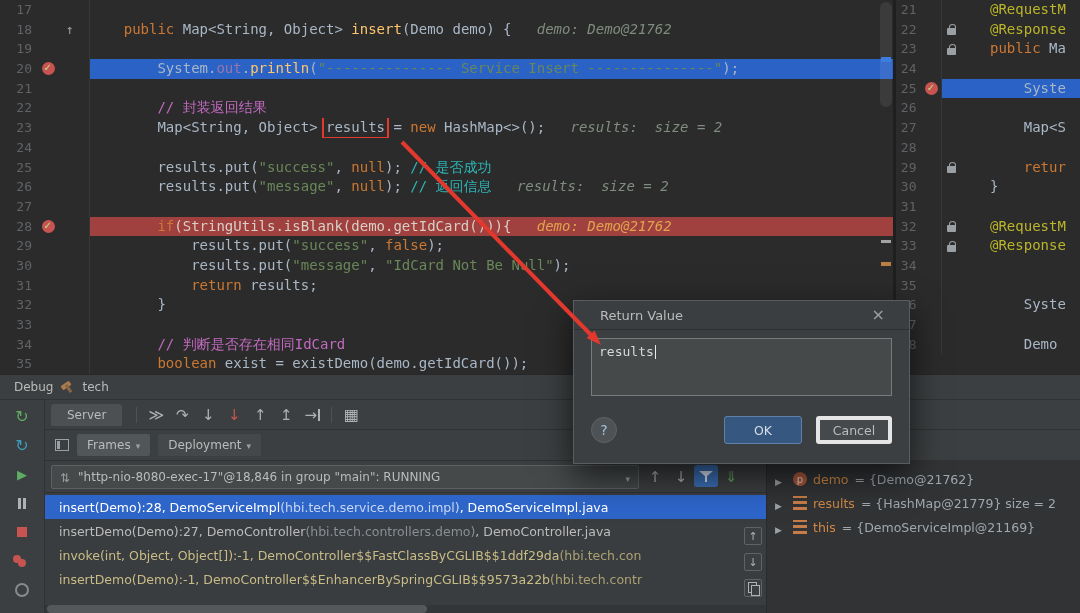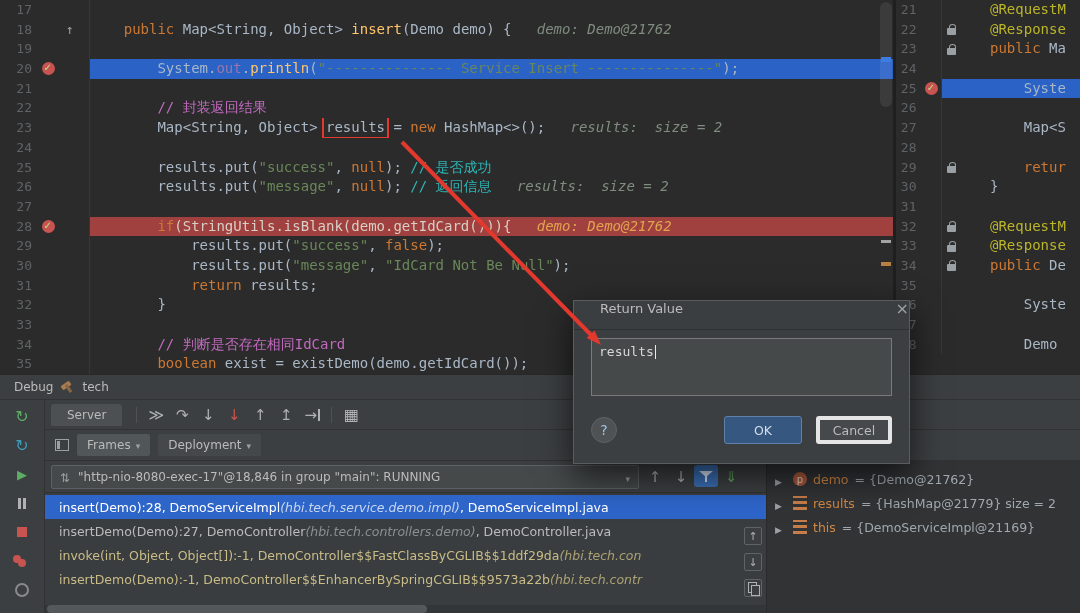--- a/index.html
+++ b/index.html
@@ -90,21 +90,21 @@
 .cicon::before{content:"⇅";color:#9AA0A3;font-size:12px}
 .cbotext{flex:1;color:#BBBBBB;font-size:12px;white-space:nowrap;overflow:hidden}
 .i-filter{background:#3B6FB5;border-radius:3px;width:24px;height:22px;position:relative}
 .i-filter::before{content:"";position:absolute;left:5px;top:6px;border-left:7px solid transparent;border-right:7px solid transparent;border-top:6px solid #D9E6F7}
 .i-filter::after{content:"";position:absolute;left:11px;top:11px;width:2px;height:6px;background:#D9E6F7}
 .i-prev-frame::before{content:"↑"}
 .i-next-frame::before{content:"↓"}
 .i-export::before{content:"⇓";color:#62A662}
 .frameslist{flex:1;position:relative;background:#3A3D3F;overflow:hidden;font-size:12.5px;padding-top:2px}
 .frow{height:24px;display:flex;align-items:center;padding-left:14px;white-space:nowrap;color:#BBBBBB;overflow:hidden}
-.fpkg{font-style:italic;color:#8A8F93}
+.fpkg{color:#8A8F93}
 .frow.sel{background:#2E65C9;color:#FFFFFF}
 .frow.sel .fpkg{color:#C8D6F2}
 .frow.lib{color:#C9BC87}
 .frow.lib .fpkg{color:#ACA173}
 .floaties{position:absolute;right:4px;top:34px;display:flex;flex-direction:column;gap:8px;z-index:5}
 .fbtn{width:18px;height:18px;border:1px solid #5E6366;background:#3C3F41;color:#AFB1B3;font-size:11px;display:flex;align-items:center;justify-content:center;border-radius:2px;cursor:pointer}
 .i-scroll-up::before{content:"↑"}
 .i-scroll-down::before{content:"↓"}
 .i-copy{position:relative}
 .i-copy::before{content:"";position:absolute;left:3px;top:2px;width:7px;height:9px;border:1px solid #AFB1B3}
@@ -116,21 +116,21 @@
 .varr{width:12px;flex:none}
 .varr::before{content:"▶";color:#9AA0A3;font-size:9px}
 .vicon{width:14px;height:14px;flex:none}
 .i-param{background:#A8583C;border-radius:50%;color:#EAD3C5;font-size:10px;display:flex;align-items:center;justify-content:center}
 .i-varval{background:linear-gradient(#C77D48 2px,transparent 2px,transparent 5px,#C77D48 5px,#C77D48 8px,transparent 8px,transparent 11px,#C77D48 11px,#C77D48 14px,transparent 14px)}
 .vname{color:#D08845;font-size:12.5px}
 .vval{color:#A0A8AF;font-size:12.5px}
 
 
 .dialog{position:absolute;left:573px;top:300px;width:337px;height:164px;background:#3C3F41;border:1px solid #5A5D5F;box-shadow:0 12px 32px rgba(0,0,0,.65);z-index:40}
-.dlg-title{height:29px;background:#3B3E40;border-bottom:1px solid #2E3032;display:flex;align-items:flex-start;padding:0 0 0 26px}
+.dlg-title{height:29px;background:#3B3E40;border-bottom:1px solid #2E3032;display:flex;align-items:center;padding:0 24px 0 26px}
 .dlg-title-text{color:#BBBBBB;font-size:13px;flex:1}
 .dlg-close{color:#9AA0A3;font-size:16px;cursor:pointer;line-height:1}
 .dlg-input{margin:8px 17px 0;height:58px;background:#45494A;border:1px solid #7A7A7A;color:#D8D8D8;font-family:"DejaVu Sans Mono","Liberation Mono",monospace;font-size:13px;padding:5px 7px;cursor:text}
 .tcaret{display:inline-block;width:1px;height:14px;background:#E8E8E8;vertical-align:text-bottom;margin-left:1px}
 .dlg-buttons{display:flex;align-items:center;margin:20px 17px 0}
 .helpbtn{width:26px;height:26px;border-radius:50%;background:#4E5254;border:1px solid #5E6366;color:#9FC3E2;display:flex;align-items:center;justify-content:center;font-size:14px;cursor:pointer}
 .spacer{flex:1}
 .btn{height:28px;font-size:12.5px;border-radius:3px;font-family:inherit;cursor:pointer}
 .ok{width:78px;background:#365880;border:1px solid #5E81AC;color:#D6DEE6;margin-right:14px}
 .cancel{width:76px;background:#45494B;border:4px solid #e5e5e5;color:#BBBBBB}
@@ -180,21 +180,21 @@
           <div class="cl"><div class="gut"><span class="lnum">24</span><span class="gslot"></span></div><div class="clc"><span class="lockslot"></span><span class="code"></span></div></div>
           <div class="cl hl-exec"><div class="gut"><span class="lnum">25</span><span class="gslot"><span class="i-bp"></span></span></div><div class="clc"><span class="lockslot"></span><span class="code"><span class="tk-pl">    Syste</span></span></div></div>
           <div class="cl"><div class="gut"><span class="lnum">26</span><span class="gslot"></span></div><div class="clc"><span class="lockslot"></span><span class="code"></span></div></div>
           <div class="cl"><div class="gut"><span class="lnum">27</span><span class="gslot"></span></div><div class="clc"><span class="lockslot"></span><span class="code"><span class="tk-pl">    Map&lt;S</span></span></div></div>
           <div class="cl"><div class="gut"><span class="lnum">28</span><span class="gslot"></span></div><div class="clc"><span class="lockslot"></span><span class="code"></span></div></div>
           <div class="cl"><div class="gut"><span class="lnum">29</span><span class="gslot"></span></div><div class="clc"><span class="lockslot"><span class="i-lock"></span></span><span class="code"><span class="tk-kw">    retur</span></span></div></div>
           <div class="cl"><div class="gut"><span class="lnum">30</span><span class="gslot"></span></div><div class="clc"><span class="lockslot"></span><span class="code"><span class="tk-pl">}</span></span></div></div>
           <div class="cl"><div class="gut"><span class="lnum">31</span><span class="gslot"></span></div><div class="clc"><span class="lockslot"></span><span class="code"></span></div></div>
           <div class="cl"><div class="gut"><span class="lnum">32</span><span class="gslot"></span></div><div class="clc"><span class="lockslot"><span class="i-lock"></span></span><span class="code"><span class="tk-ann">@RequestM</span></span></div></div>
           <div class="cl"><div class="gut"><span class="lnum">33</span><span class="gslot"></span></div><div class="clc"><span class="lockslot"><span class="i-lock"></span></span><span class="code"><span class="tk-ann">@Response</span></span></div></div>
-          <div class="cl"><div class="gut"><span class="lnum">34</span><span class="gslot"></span></div><div class="clc"><span class="lockslot"><span class="i-lock"></span></span><span class="code"><span class="tk-kw">public </span><span class="tk-pl">De</span></span></div></div>
+          <div class="cl"><div class="gut"><span class="lnum">34</span><span class="gslot"></span></div></div>
           <div class="cl"><div class="gut"><span class="lnum">35</span><span class="gslot"></span></div><div class="clc"><span class="lockslot"></span><span class="code"></span></div></div>
           <div class="cl"><div class="gut"><span class="lnum">36</span><span class="gslot"></span></div><div class="clc"><span class="lockslot"></span><span class="code"><span class="tk-pl">    Syste</span></span></div></div>
           <div class="cl"><div class="gut"><span class="lnum">37</span><span class="gslot"></span></div><div class="clc"><span class="lockslot"></span><span class="code"></span></div></div>
           <div class="cl"><div class="gut"><span class="lnum">38</span><span class="gslot"></span></div><div class="clc"><span class="lockslot"></span><span class="code"><span class="tk-pl">    Demo </span></span></div></div>
         </div>
     </div>
   </div>
 
   <div class="debugpanel">
     <div class="dtabs">

